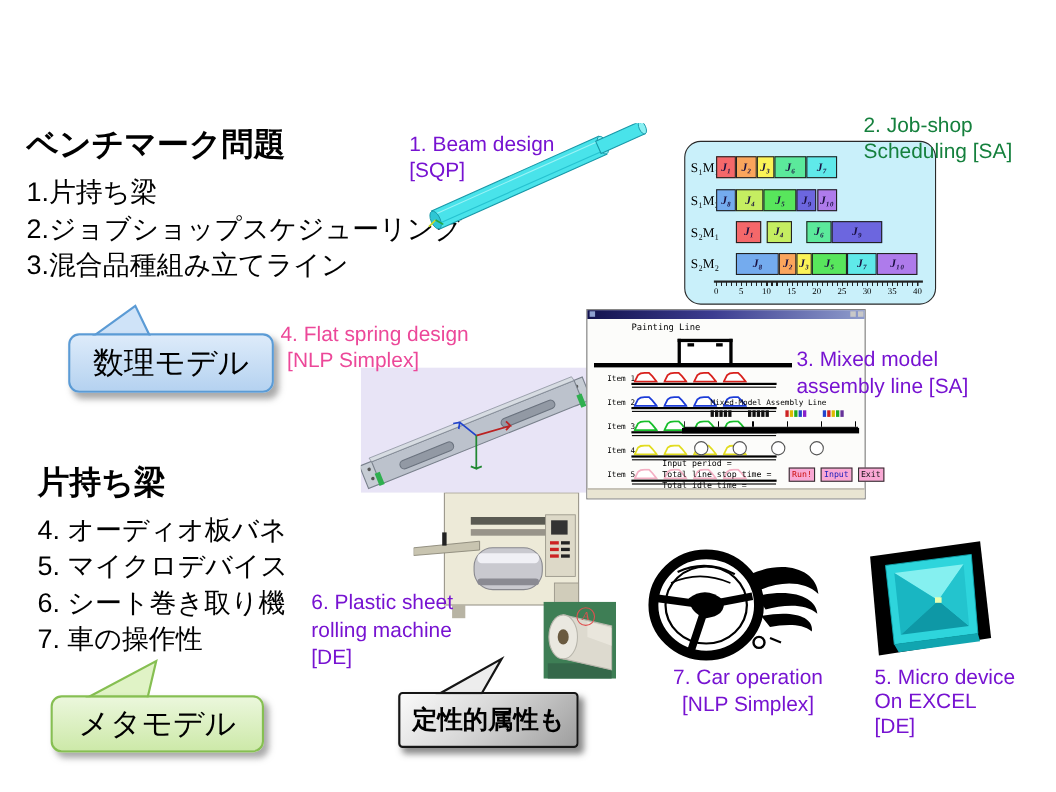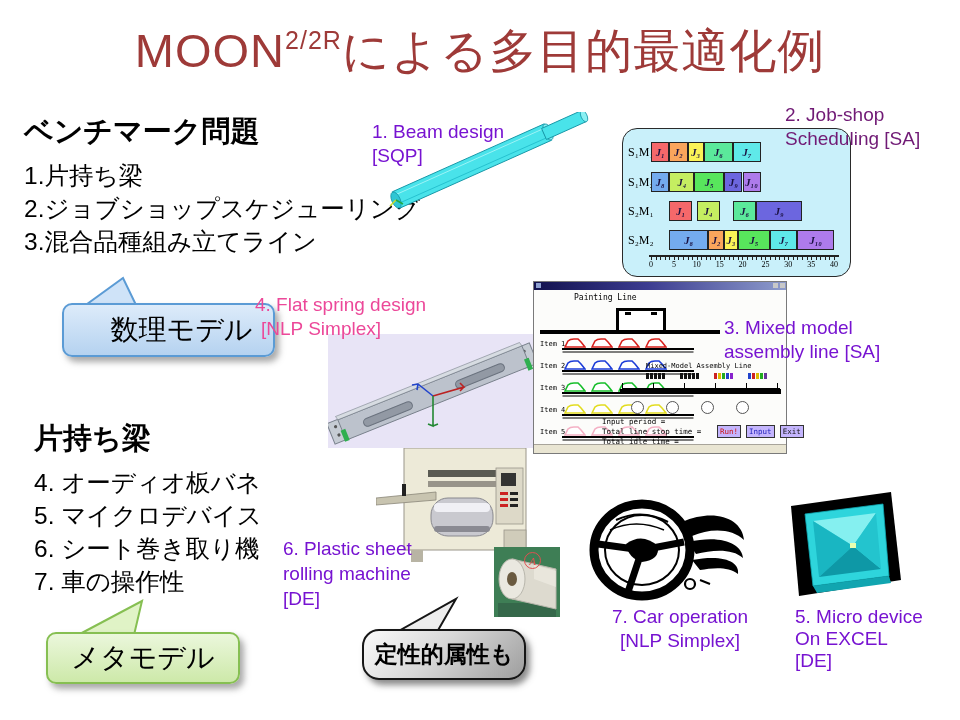--- a/index.html
+++ b/index.html
@@ -27,25 +27,25 @@
   #lab-spring .l2{padding-left:6px;}
   #lab-rolling{left:283px;top:536px;line-height:25px;}
   #lab-car{left:600px;top:605px;width:160px;text-align:center;}
   #lab-micro{left:795px;top:606px;line-height:22px;}
 
   
   .callout-box{position:absolute;display:flex;align-items:center;justify-content:center;
                border-radius:10px;z-index:5;}
   #co-math{left:62px;top:303px;width:183px;height:50px;border:2.5px solid #5B9BD5;
            background:linear-gradient(180deg,#DDEBFA,#B5D2F0);font-size:28px;
-           box-shadow:4px 5px 6px rgba(125,125,125,.65);padding-left:26px;}
+           box-shadow:4px 5px 6px rgba(125,125,125,.65);}
   #co-meta{left:46px;top:632px;width:190px;height:48px;border:2.5px solid #86BF52;
            background:linear-gradient(180deg,#EBF7DC,#CDE9A9);font-size:28px;
            box-shadow:4px 5px 6px rgba(125,125,125,.65);}
-  #co-qual{left:362px;top:629px;width:160px;height:47px;border:2px solid #161616;border-radius:17px;
+  #co-qual{left:362px;top:629px;width:160px;height:47px;border:2px solid #161616;border-radius:4px;
            background:linear-gradient(135deg,#FAFAFA 0%,#D8D8D8 45%,#9E9E9E 100%);
            font-size:23px;font-weight:bold;box-shadow:4px 5px 6px rgba(90,90,90,.7);}
   .tail{position:absolute;z-index:4;}
   #tail-math{left:75px;top:276px;}
   #tail-meta{left:72px;top:598px;}
   #tail-qual{left:390px;top:596px;}
 
   
   #gantt{position:absolute;left:622px;top:128px;width:227px;height:147px;
          background:#C9F0FA;border:1.6px solid #2a2a2a;border-radius:15px;z-index:2;}
@@ -63,58 +63,57 @@
   #awindow{position:absolute;left:533px;top:281px;width:254px;height:173px;
            background:#FCFCFA;border:1px solid #7a7a7a;box-sizing:border-box;z-index:3;}
   .aw-titlebar{position:absolute;left:0;top:0;right:0;height:8px;
                background:linear-gradient(90deg,#12124E,#3C3C90 45%,#8E9CCC);}
   .aw-titlebar span{position:absolute;top:1px;width:5px;height:5px;background:#C8C8C8;}
   #aw-painting{position:absolute;left:40px;top:11px;font:8px "DejaVu Sans Mono",monospace;text-align:center;}
   .aw-station{position:absolute;left:82px;top:26px;width:50px;height:22px;
               border:3px solid #000;border-bottom:none;box-sizing:border-box;background:#fff;}
   .aw-station i{position:absolute;top:1px;width:6px;height:3px;background:#000;}
   .aw-baseline{position:absolute;left:6px;top:48px;width:180px;height:4px;background:#000;}
-  .aw-row{position:absolute;left:0;width:100%;height:14px;}
+  .aw-row{position:absolute;left:12px;width:100%;height:14px;}
   .aw-ilabel{position:absolute;left:6px;top:2px;font:7px "DejaVu Sans Mono",monospace;}
   .aw-car{position:absolute;top:0;width:22px;height:10px;}
   .aw-underline{position:absolute;left:28px;top:10px;width:132px;height:2px;background:#000;
                 box-shadow:0 3px 0 -0.5px #000;}
   #aw-linetitle{position:absolute;left:112px;top:80px;font:7px "DejaVu Sans Mono",monospace;white-space:nowrap;}
   .aw-group{position:absolute;top:91px;height:6px;display:flex;gap:1px;}
   .aw-group span{width:3px;height:6px;display:block;}
   #aw-tickline{position:absolute;left:88px;top:101px;width:158px;height:5px;border-bottom:1px solid #000;
                background:repeating-linear-gradient(to right,#000 0 1px,transparent 1px 31px);}
   #aw-conveyor{position:absolute;left:86px;top:107px;width:161px;height:5px;background:#000;}
   .aw-circle{position:absolute;top:119px;width:11px;height:11px;border:1.2px solid #555;
              border-radius:50%;background:#fff;}
   #aw-info{position:absolute;left:68px;top:135px;font-size:7.5px;line-height:10px;
            font-family:"DejaVu Sans Mono",monospace;}
   .aw-info-line{white-space:nowrap;}
   #aw-buttons{position:absolute;left:183px;top:143px;display:flex;gap:5px;}
-  .aw-btn{border:1px solid #333;background:#c4b5fd;font:7.5px "DejaVu Sans Mono",monospace;padding:1px 2px;}
+  .aw-btn{border:1px solid #333;background:#f9a8d4;font:7.5px "DejaVu Sans Mono",monospace;padding:1px 2px;}
   .aw-status{position:absolute;left:0;bottom:0;width:100%;height:8px;background:#E9E5D2;border-top:1px solid #A8A49A;}
 
   
   .pic{position:absolute;}
   #beam-img{left:388px;top:112px;width:205px;height:115px;z-index:1;}
   #spring-img{left:328px;top:334px;width:212px;height:114px;z-index:2;}
   #machine-img{left:376px;top:442px;width:155px;height:148px;}
   #roll-img{left:494px;top:547px;width:66px;height:70px;z-index:4;}
   #roll-marker{position:absolute;left:30px;top:5px;width:15px;height:15px;border:1.3px solid #E05050;
                border-radius:50%;color:#E05050;font:italic 11px "Liberation Serif",serif;
                display:flex;align-items:center;justify-content:center;}
   #car-img{left:586px;top:496px;width:162px;height:108px;}
   #micro-img{left:783px;top:488px;width:122px;height:112px;}
 </style>
 </head>
 <body>
 
 <div id="slide">
 
-  <div class="title" style="color: rgb(158, 58, 56);"><span>MOON</span><sup>2/2R</sup><span>による多目的最適化例</span></div>
 
   <div id="bench" class="tblock">
     <div class="thead">ベンチマーク問題</div>
     <div>
         <div class="titem">1.片持ち梁</div>
         <div class="titem">2.ジョブショップスケジューリング</div>
         <div class="titem">3.混合品種組み立てライン</div>
       </div>
   </div>
 
@@ -430,21 +429,21 @@
     <span>メタモデル</span>
   </div>
   <div id="co-qual" class="callout-box">
     <span>定性的属性も</span>
   </div>
 
   <div id="lab-beam" class="plabel" style="color: rgb(119, 19, 209);">
     <div>1. Beam design</div>
     <div>[SQP]</div>
   </div>
-  <div id="lab-jobshop" class="plabel" style="color: #701a75;">
+  <div id="lab-jobshop" class="plabel" style="color: #15803d;">
     <div>2. Job-shop</div>
     <div>Scheduling [SA]</div>
   </div>
   <div id="lab-mixed" class="plabel" style="color: rgb(119, 19, 209);">
     <div>3. Mixed model</div>
     <div>assembly line [SA]</div>
   </div>
   <div id="lab-spring" class="plabel" style="color: #ec4899;">
     <div>4. Flat spring design</div>
     <div class="l2">[NLP Simplex]</div>

